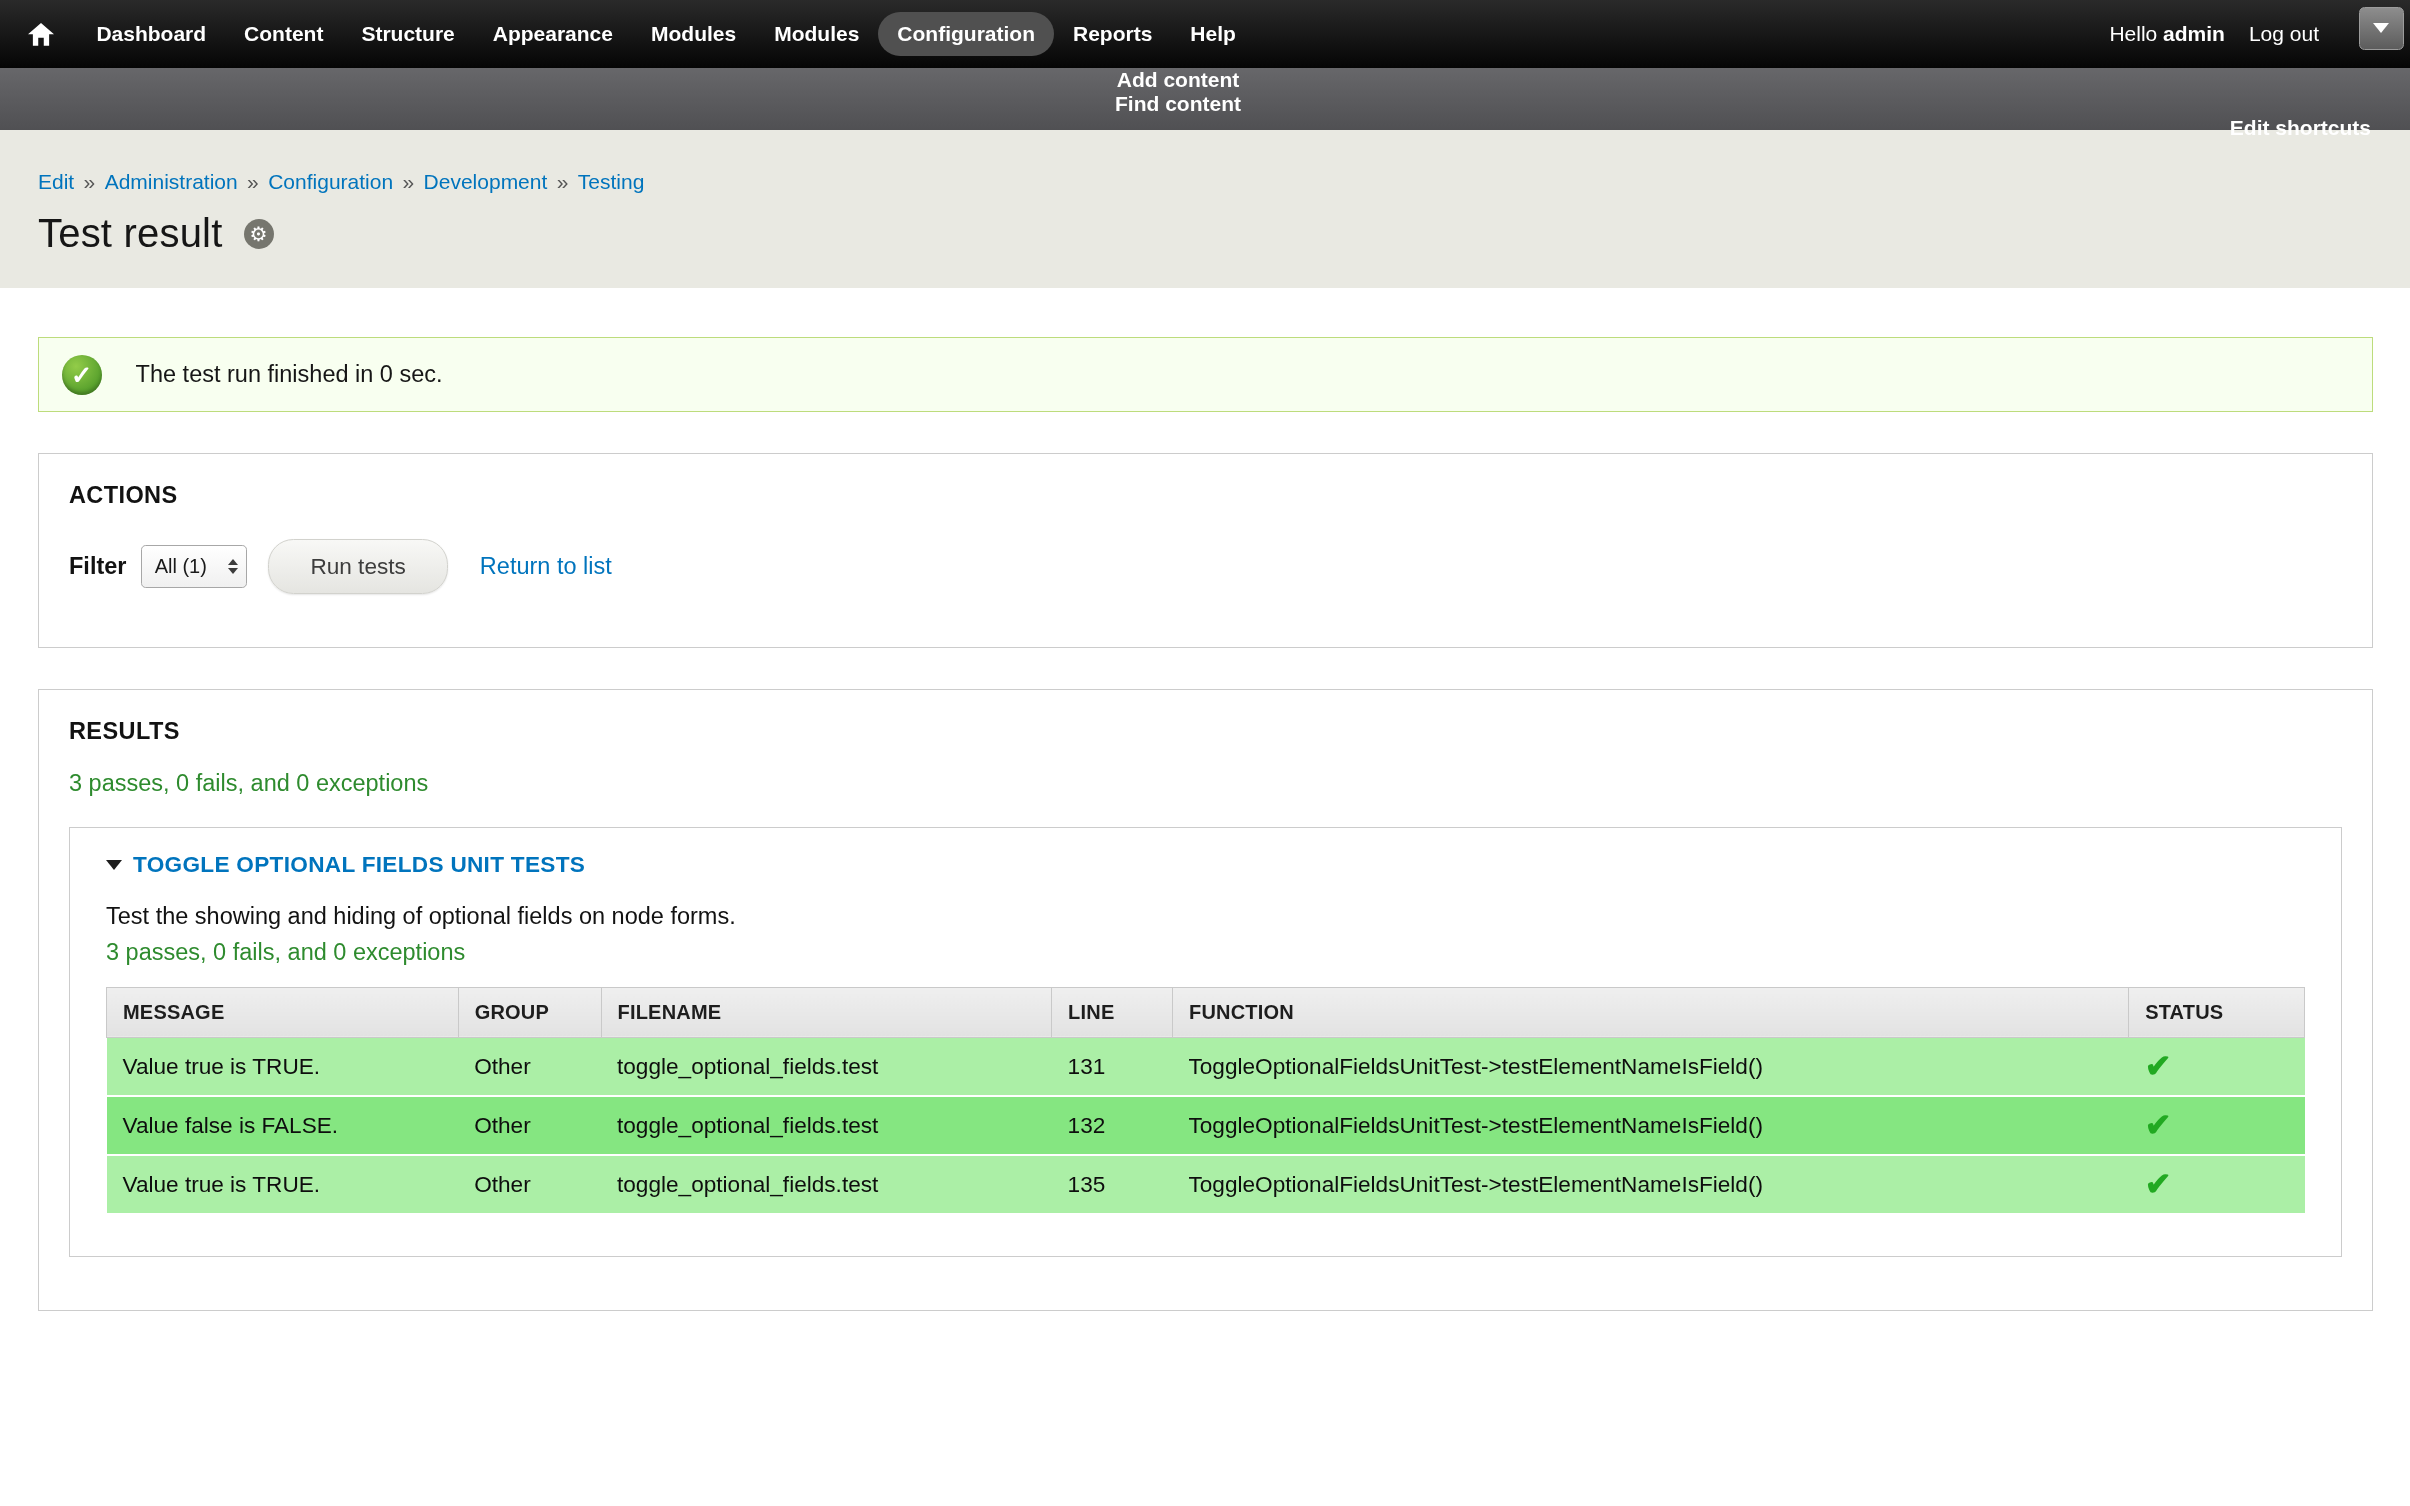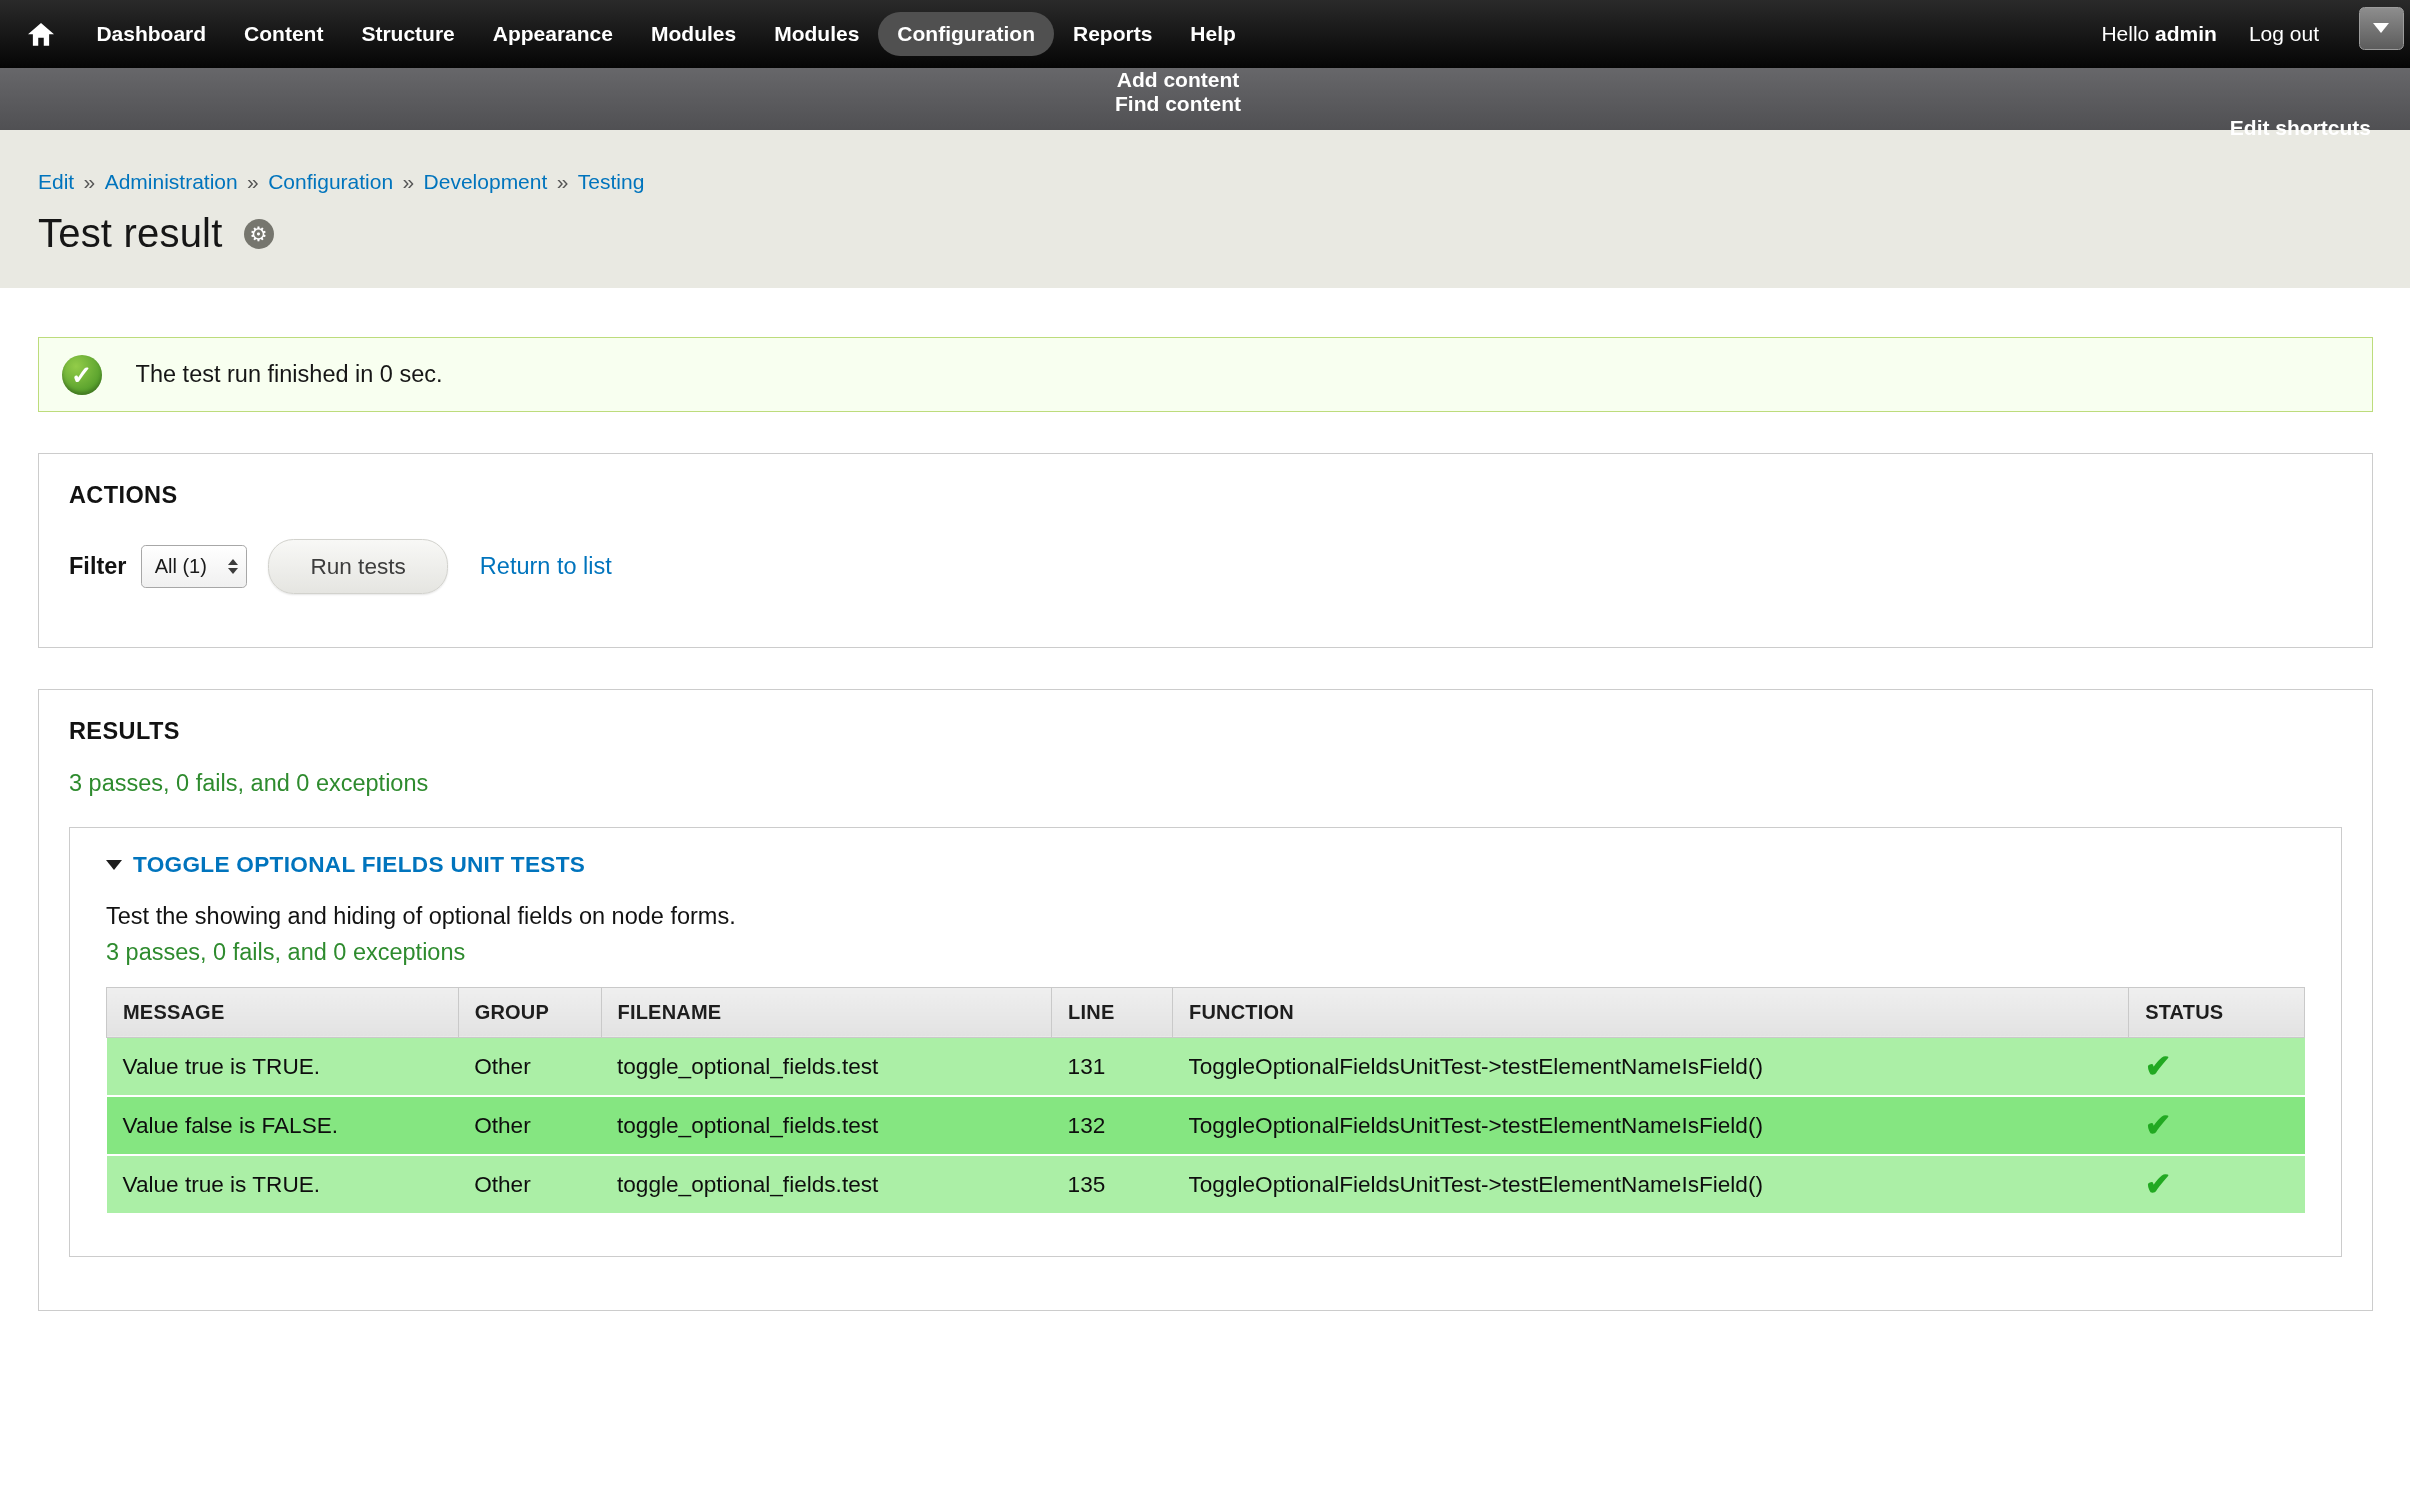--- a/index.html
+++ b/index.html
@@ -25,21 +25,21 @@
     display: flex; align-items: center; justify-content: center;
   }
   .toolbar-menu { display: flex; align-items: center; margin-left: 9.4px; }
   .toolbar-menu a {
     color: #fff; font-size: 21px; font-weight: 600;
     padding: 10.4px 19px; border-radius: 26px; white-space: nowrap;
   }
   .toolbar-menu a.active { background: #505050; }
   .toolbar-right {
     margin-left: auto; margin-right: 79px;
-    display: flex; align-items: flex-start; gap: 32px;
+    display: flex; align-items: flex-start; gap: 24px;
     font-size: 21px;
   }
   .toolbar-right a { color: #fff; }
   .toggle-btn {
     position: absolute; right: 7.5px; top: 6.6px;
     width: 45px; height: 43px;
     background: linear-gradient(#8d8d8d, #5c5c5c);
     border: 0.9px solid #9b9b9b; border-radius: 5.6px;
     display: flex; align-items: center; justify-content: center;
     cursor: pointer;

